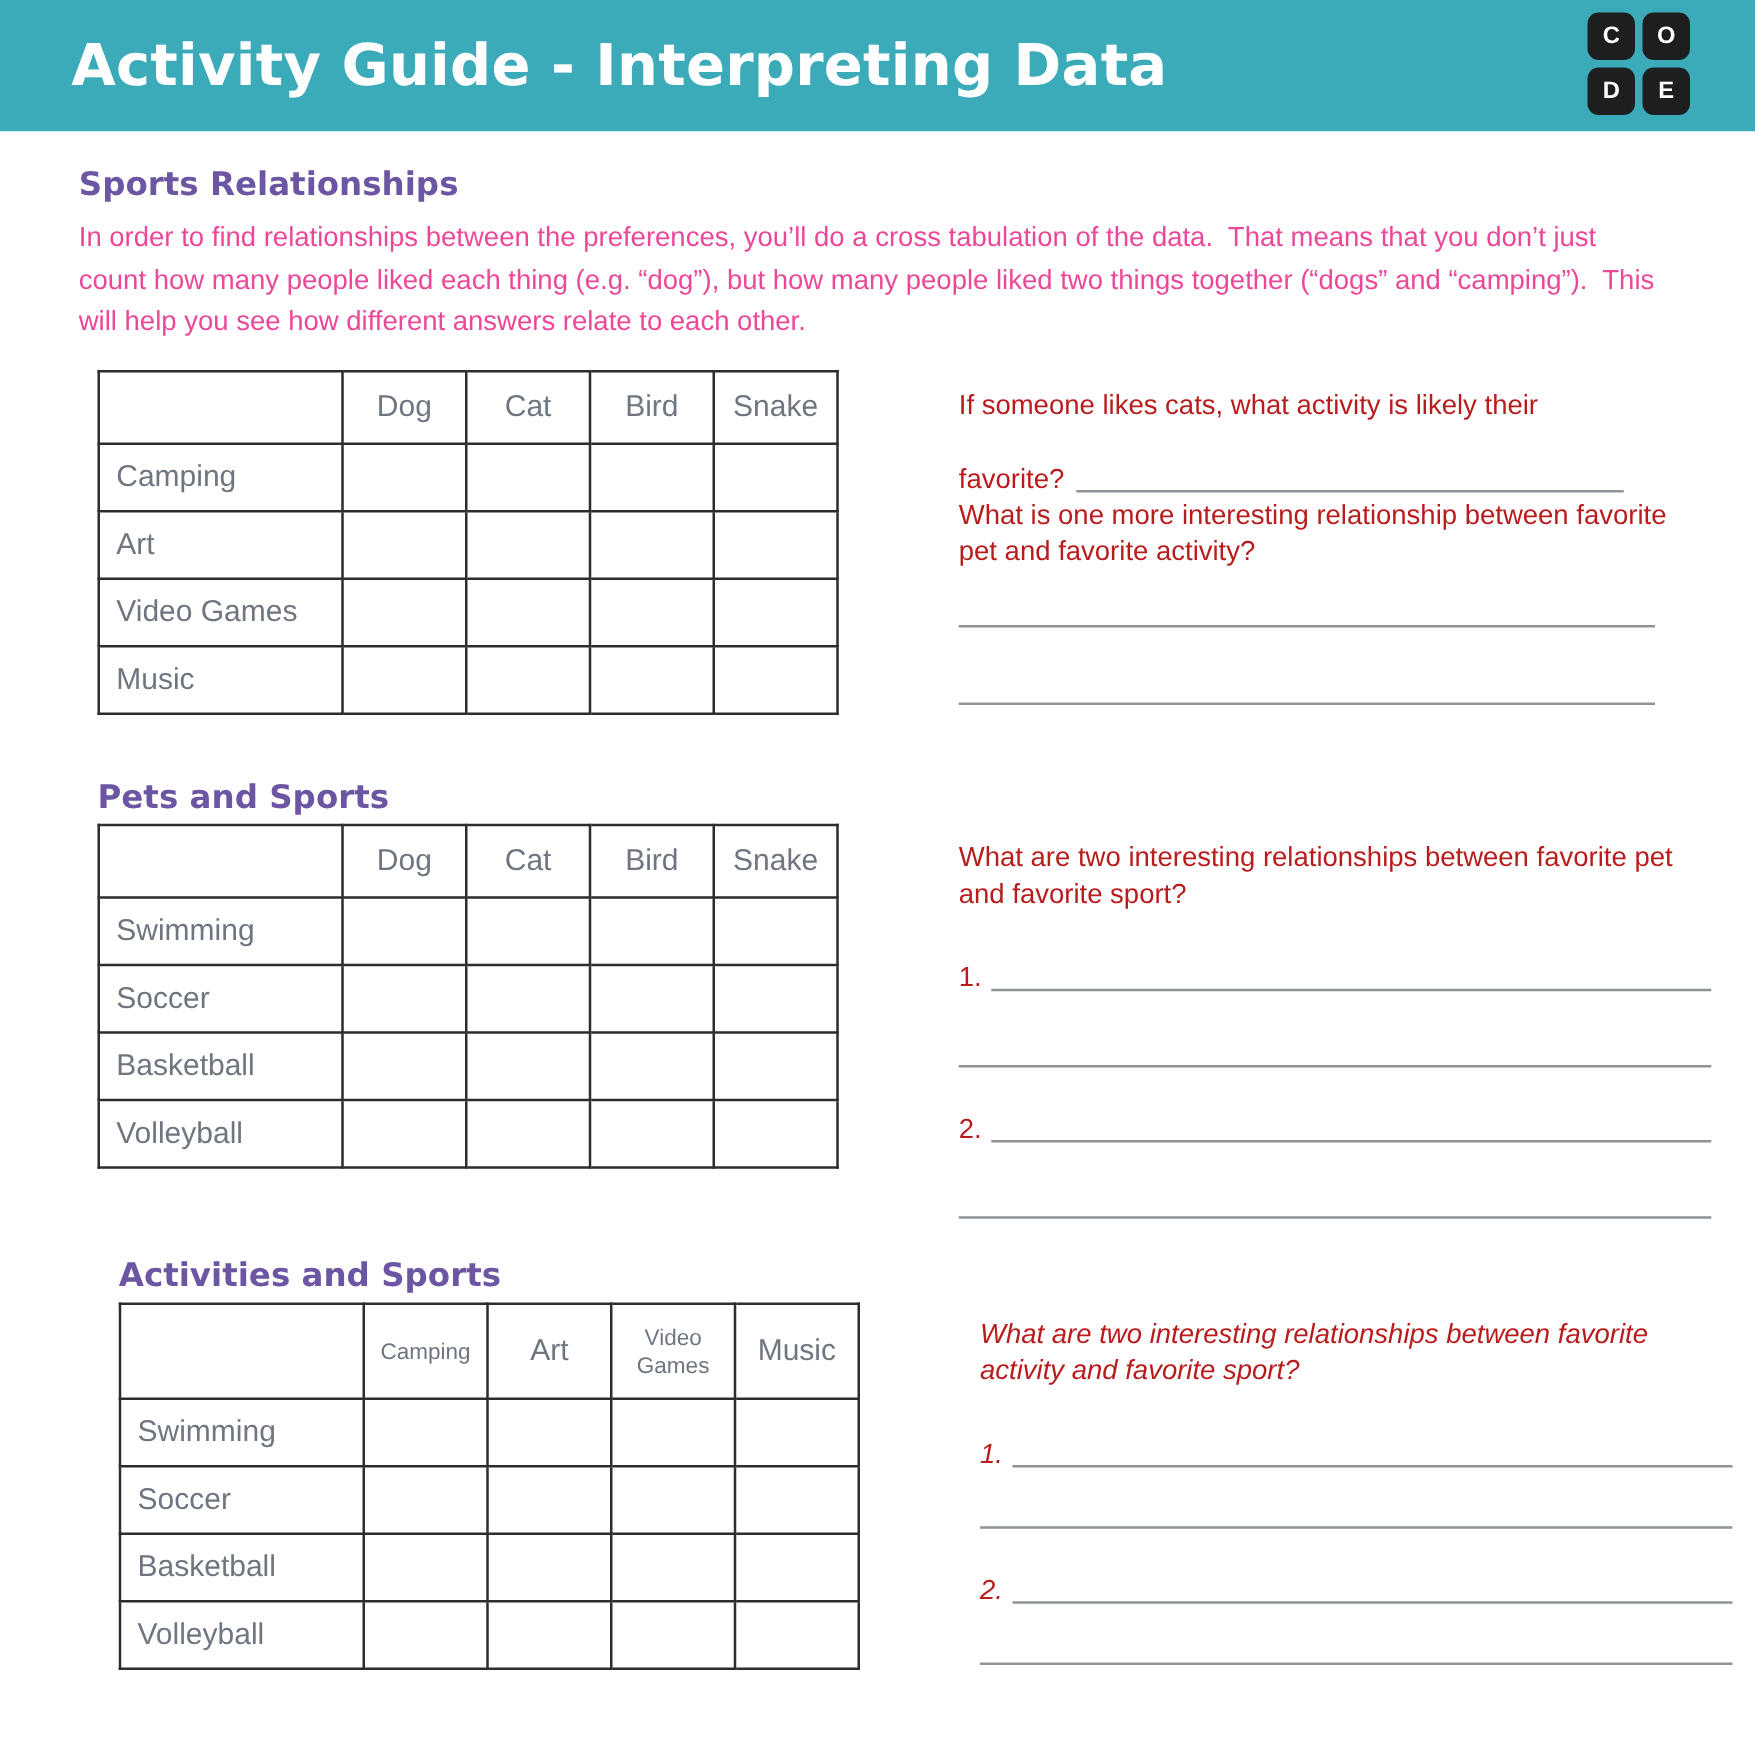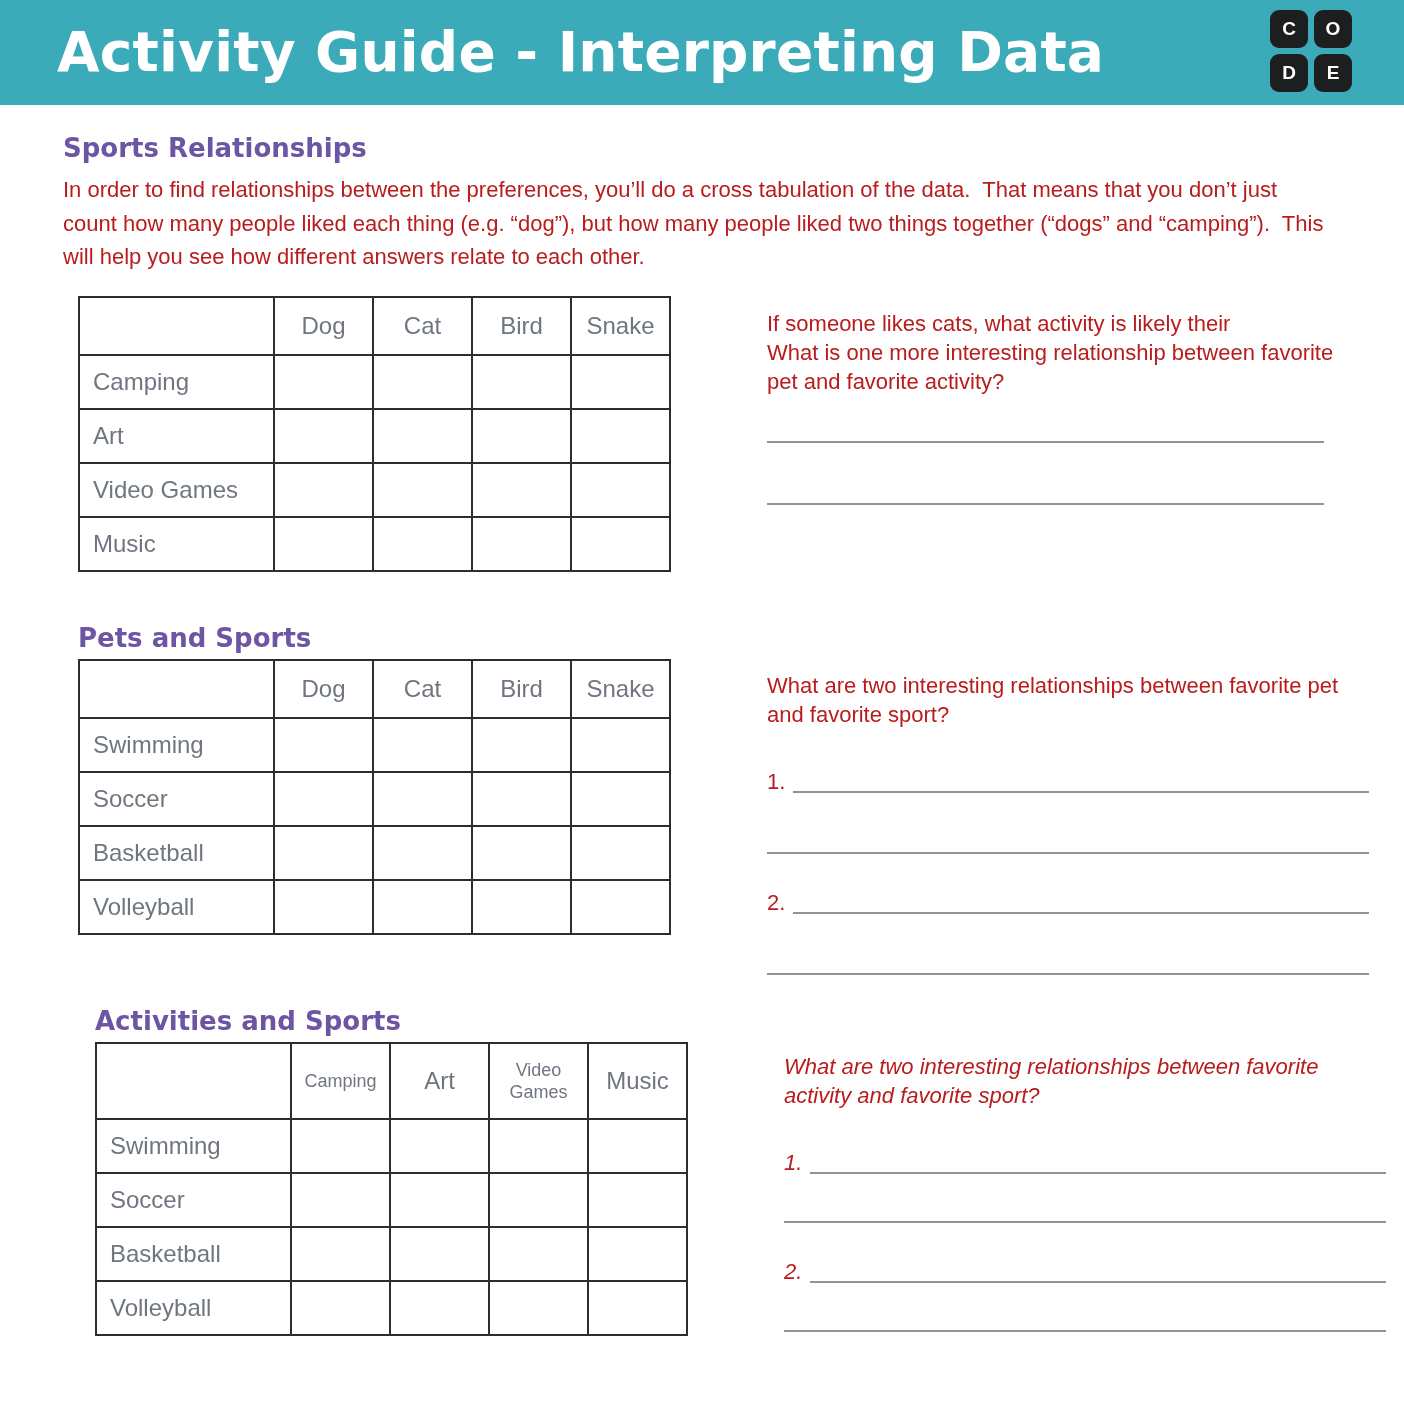--- a/index.html
+++ b/index.html
@@ -16,21 +16,21 @@
     height: 105px;
     background: #3BABB9;
   }
   .banner-title {
     position: absolute;
     left: 57px; top: 50%;
     transform: translateY(-52%);
     margin: 0;
     color: #ffffff;
     font-family: "DejaVu Sans", sans-serif;
-    font-size: 55px;
+    font-size: 46px;
     font-weight: bold;
     letter-spacing: 0.2px;
     white-space: nowrap;
   }
   .logo {
     position: absolute;
     top: 10px; right: 52px;
     display: grid;
     grid-template-columns: 38px 38px;
     grid-auto-rows: 38px;
@@ -55,21 +55,21 @@
     font-weight: bold;
     line-height: 32px;
     white-space: nowrap;
   }
   .intro-heading { margin: 27px 0 0 63px; }
   .intro-par {
     margin: 9px 0 0 63px;
     width: 1272px;
     font-size: 22px;
     line-height: 33.5px;
-    color: #b91c1c;
+    color: #ec4899;
     white-space: pre-wrap;
   }
   
   .sec-heading { margin-left: 78px; }
   .s1 { margin-top: 22px; }
   .s2 { margin-top: 50px; }
   .s3 { margin-top: 30px; padding-left: 17px; }
   .sec-body { display: flex; margin-top: 5px; align-items: flex-start; }
   .col-table { margin-left: 78px; width: 632px; flex: none; }
   .col-q {
@@ -191,20 +191,24 @@
               <td></td>
               <td></td>
               <td></td>
               <td></td>
             </tr>
           </tbody>
         </table>
     </div>
     <div class="col-q q-pad1">
       <div class="q-text">If someone likes cats, what activity is likely their</div>
+      <div class="fav-row">
+        <span class="fav-label">favorite?</span>
+        <span class="fav-line"></span>
+      </div>
       <div class="q2 q-text">What is one more interesting relationship between favorite pet and favorite activity?</div>
       <div class="blank b1"></div>
       <div class="blank b2"></div>
     </div>
   </div>
 </section>
 
 <section class="s2">
   <h2 class="purple-heading sec-heading">Pets and Sports</h2>
   <div class="sec-body">

